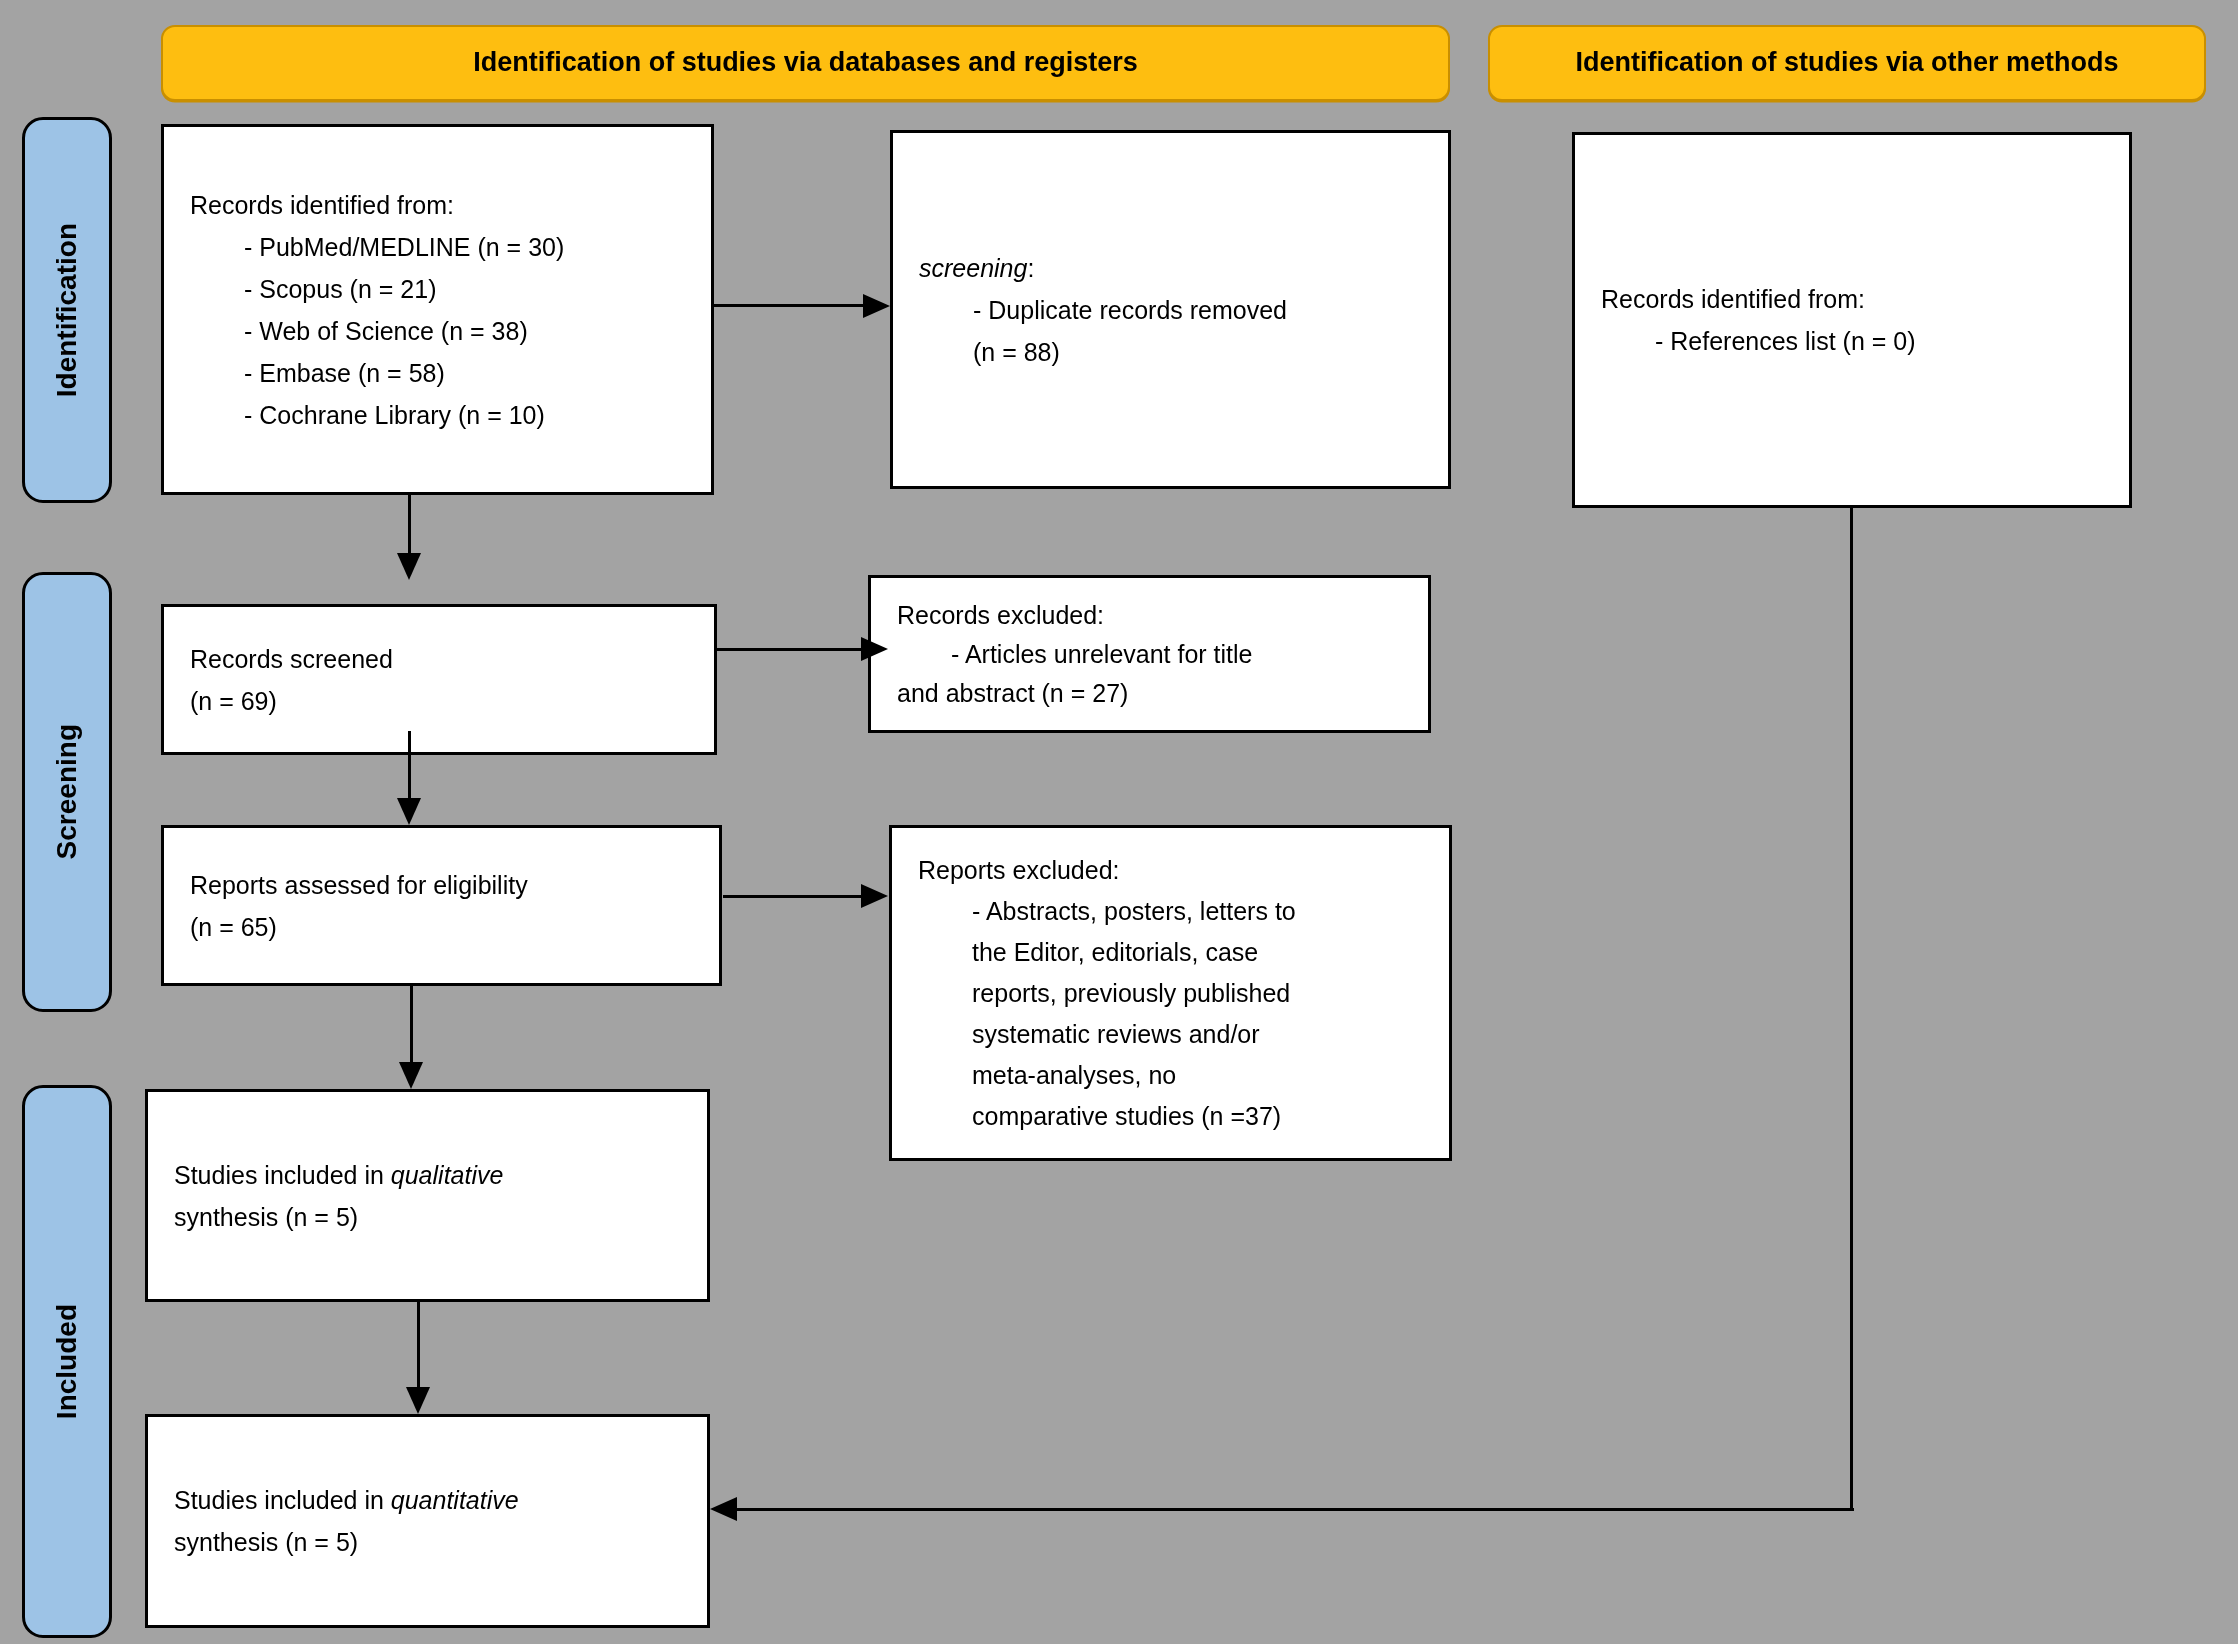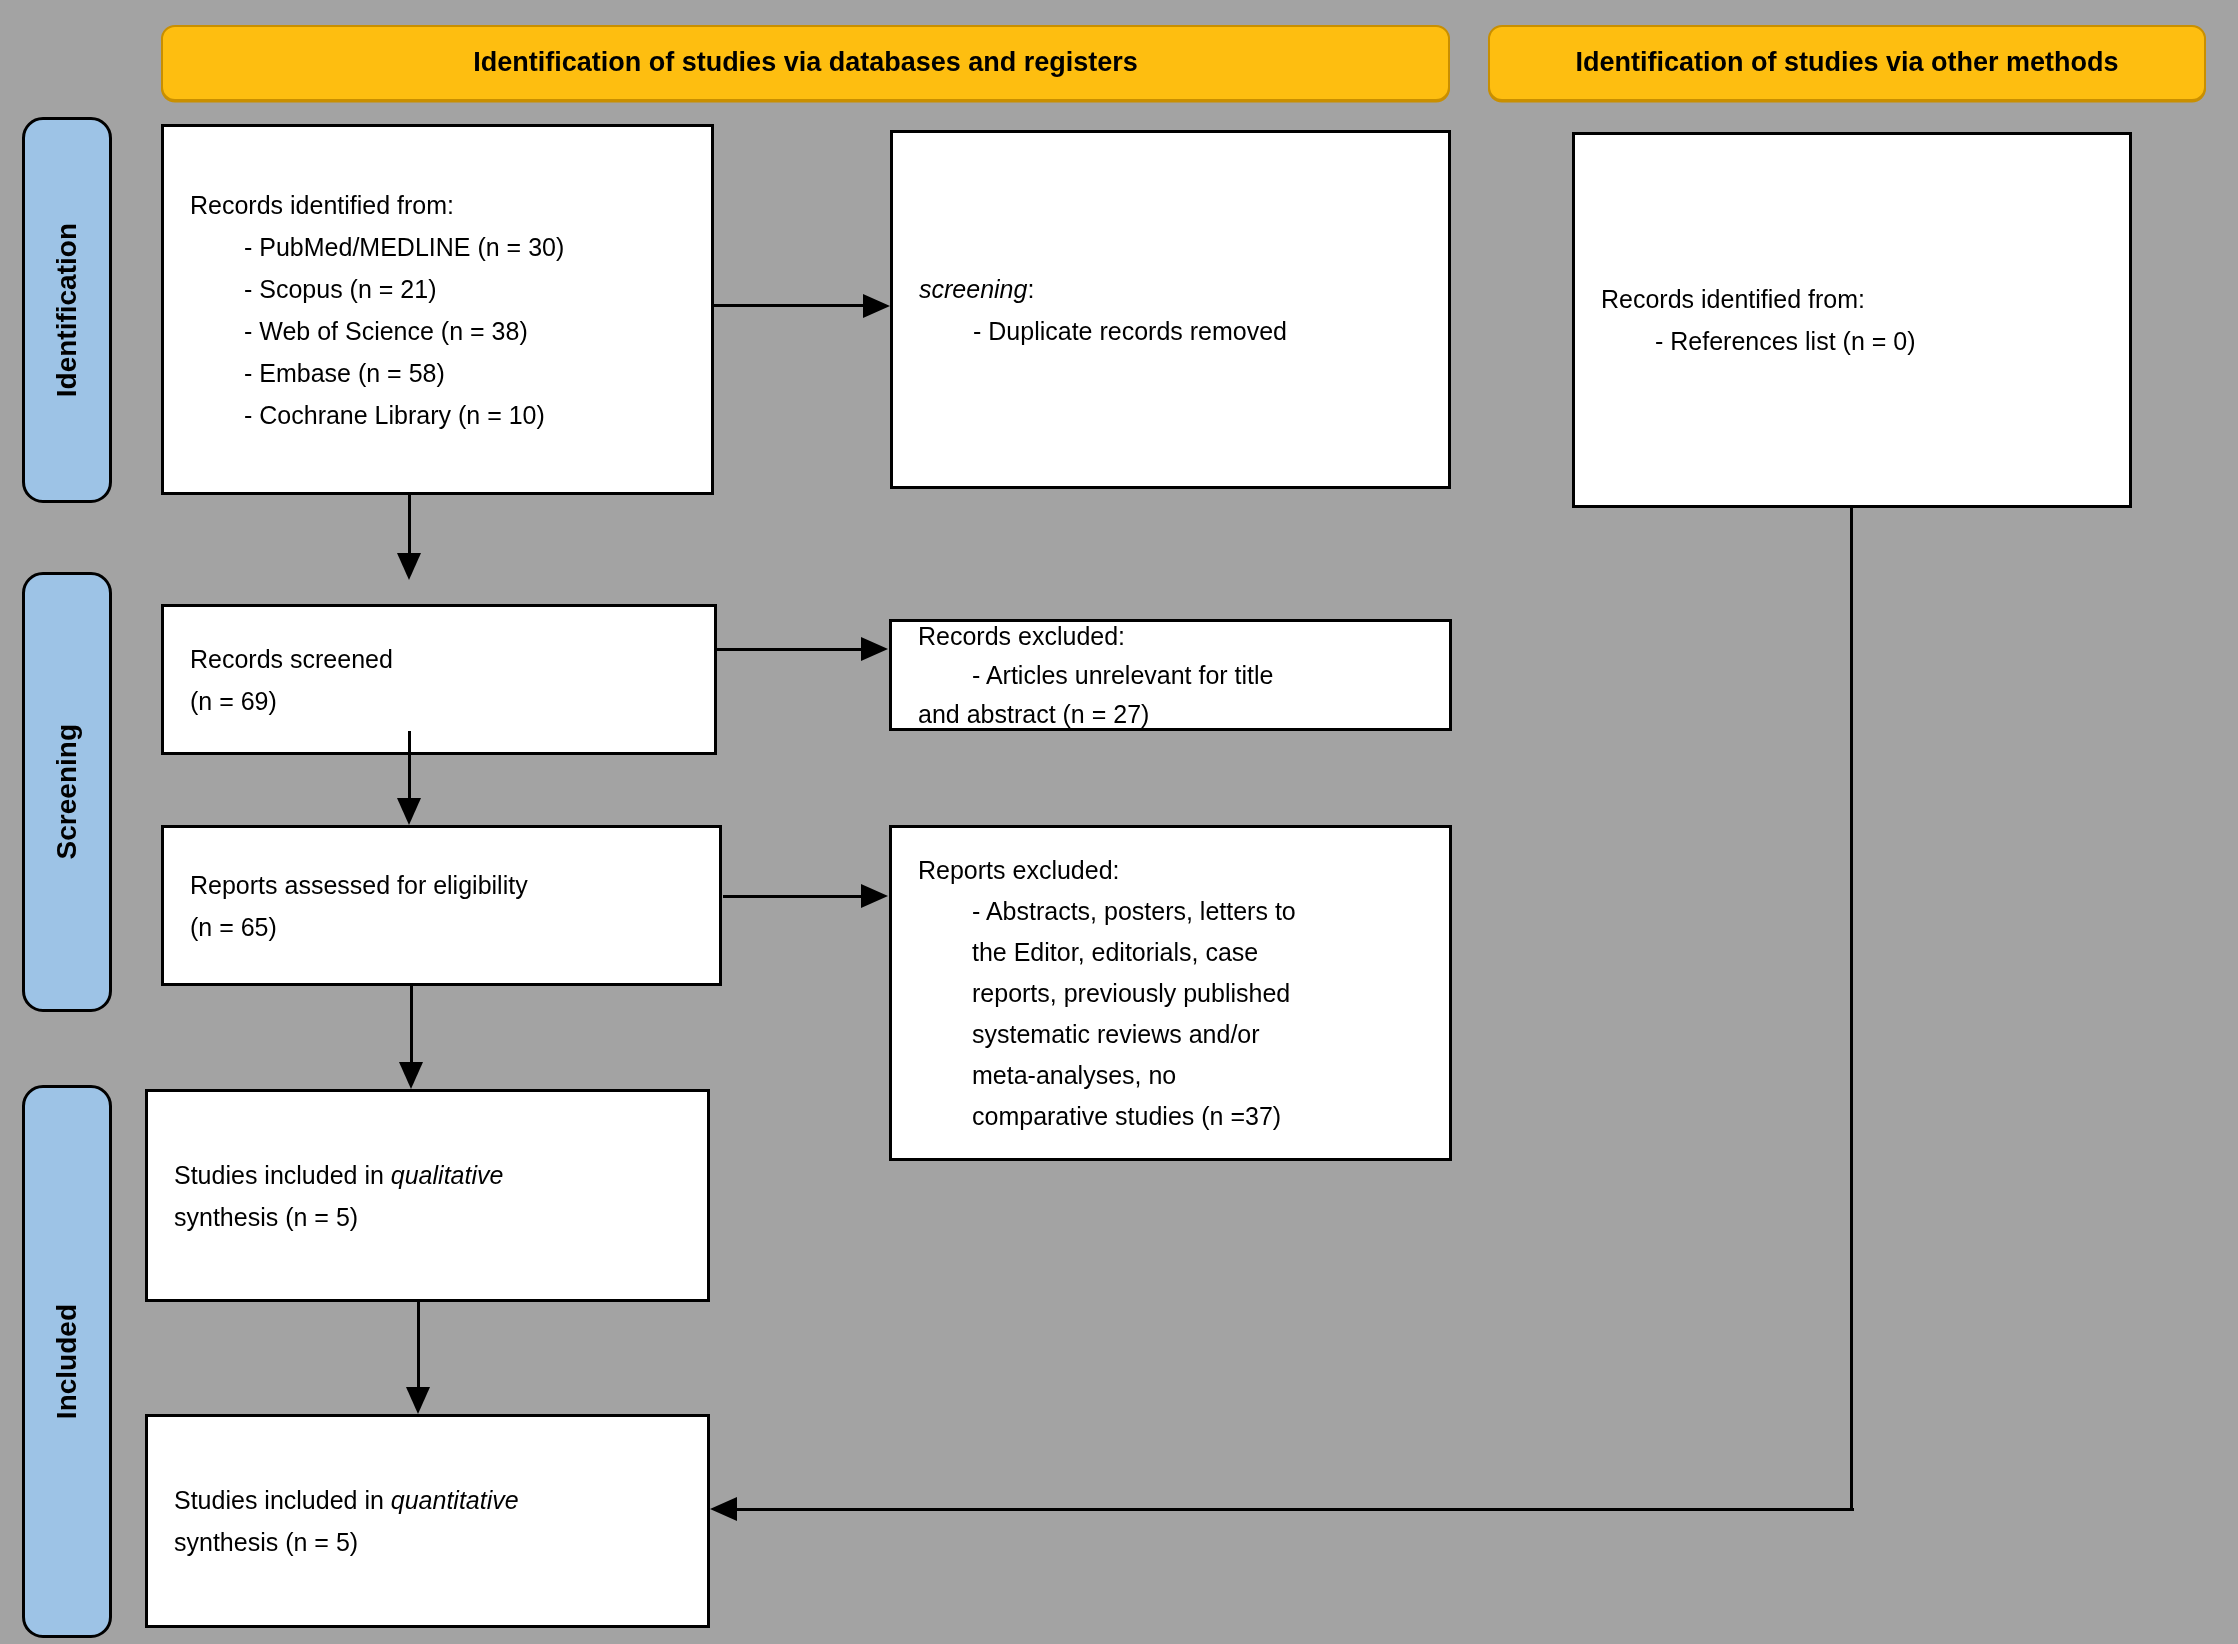--- a/index.html
+++ b/index.html
@@ -101,33 +101,34 @@
     <div class="indent">- PubMed/MEDLINE (n = 30)</div>
     <div class="indent">- Scopus (n = 21)</div>
     <div class="indent">- Web of Science (n = 38)</div>
     <div class="indent">- Embase (n = 58)</div>
     <div class="indent">- Cochrane Library (n = 10)</div>
   </div>
 
   <div class="fbox" style="left:890px; top:130px; width:561px; height:359px;">
     <div><em>screening</em><span>:</span></div>
     <div class="indent">- Duplicate records removed</div>
+    <div class="indent">(n = 88)</div>
   </div>
 
   <div class="fbox" style="left:1572px; top:132px; width:560px; height:376px;">
     <div>Records identified from:</div>
     <div class="indent">- References list (n = 0)</div>
   </div>
 
   <div class="fbox" style="left:161px; top:580px; width:556px; height:151px;margin-top:24px;">
     <div>Records screened</div>
     <div>(n = 69)</div>
   </div>
 
-  <div class="fbox" style="left:889px; top:575px; width:563px; height:112px; line-height:39px;margin-top:44px;">
+  <div class="fbox" style="left:868px; top:575px; width:563px; height:158px; line-height:39px;">
     <div>Records excluded:</div>
     <div class="indent">- Articles unrelevant for title</div>
     <div>and abstract (n = 27)</div>
   </div>
 
   <div class="fbox" style="left:161px; top:825px; width:561px; height:161px;">
     <div>Reports assessed for eligibility</div>
     <div>(n = 65)</div>
   </div>
 

